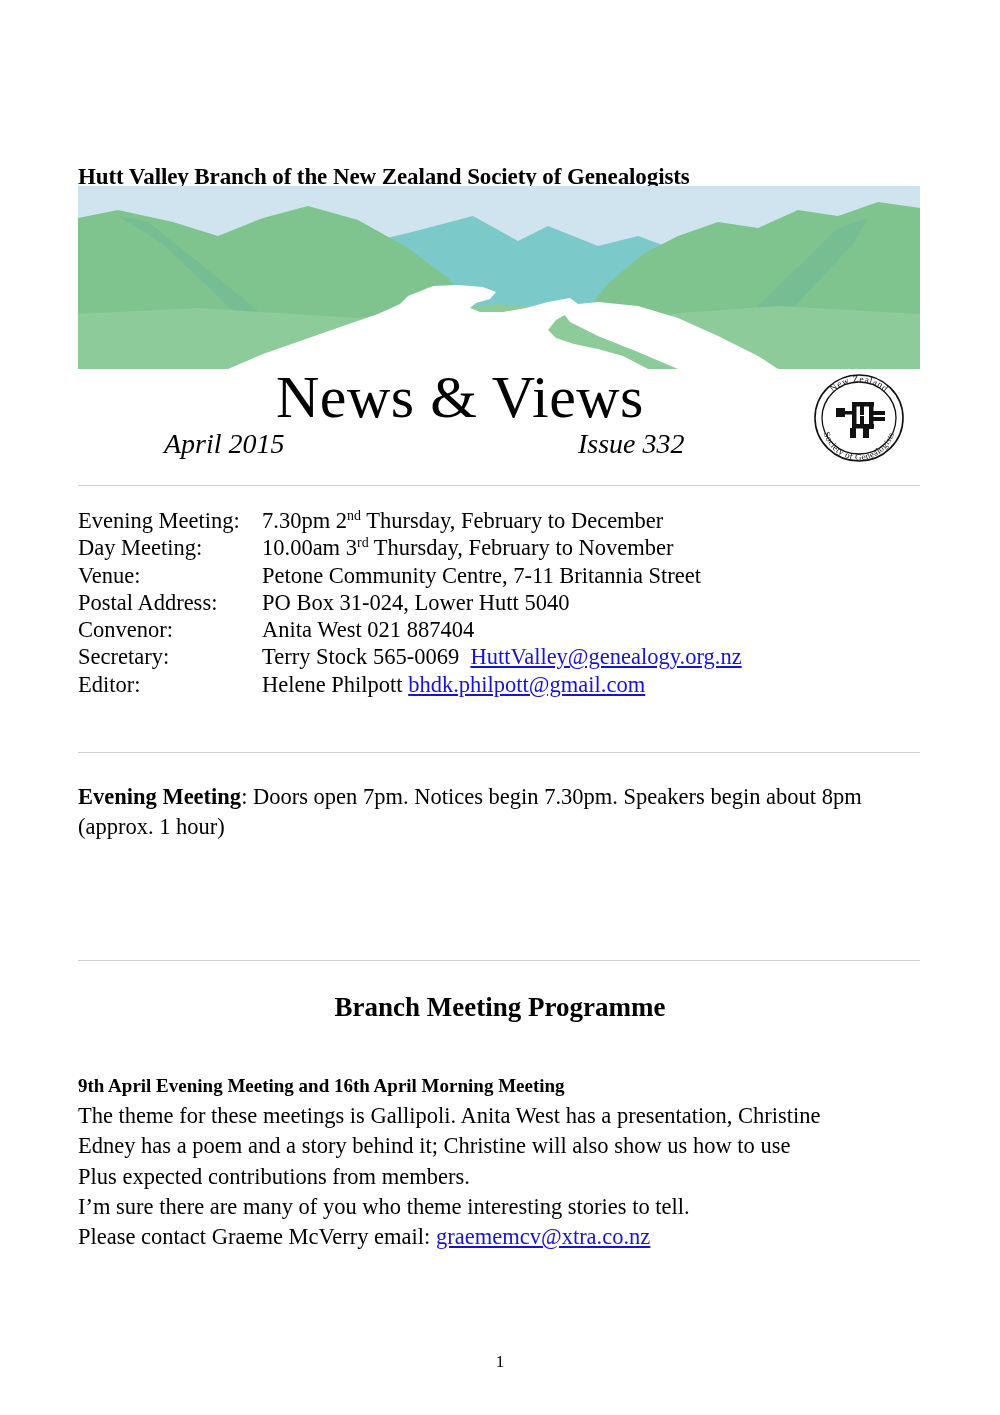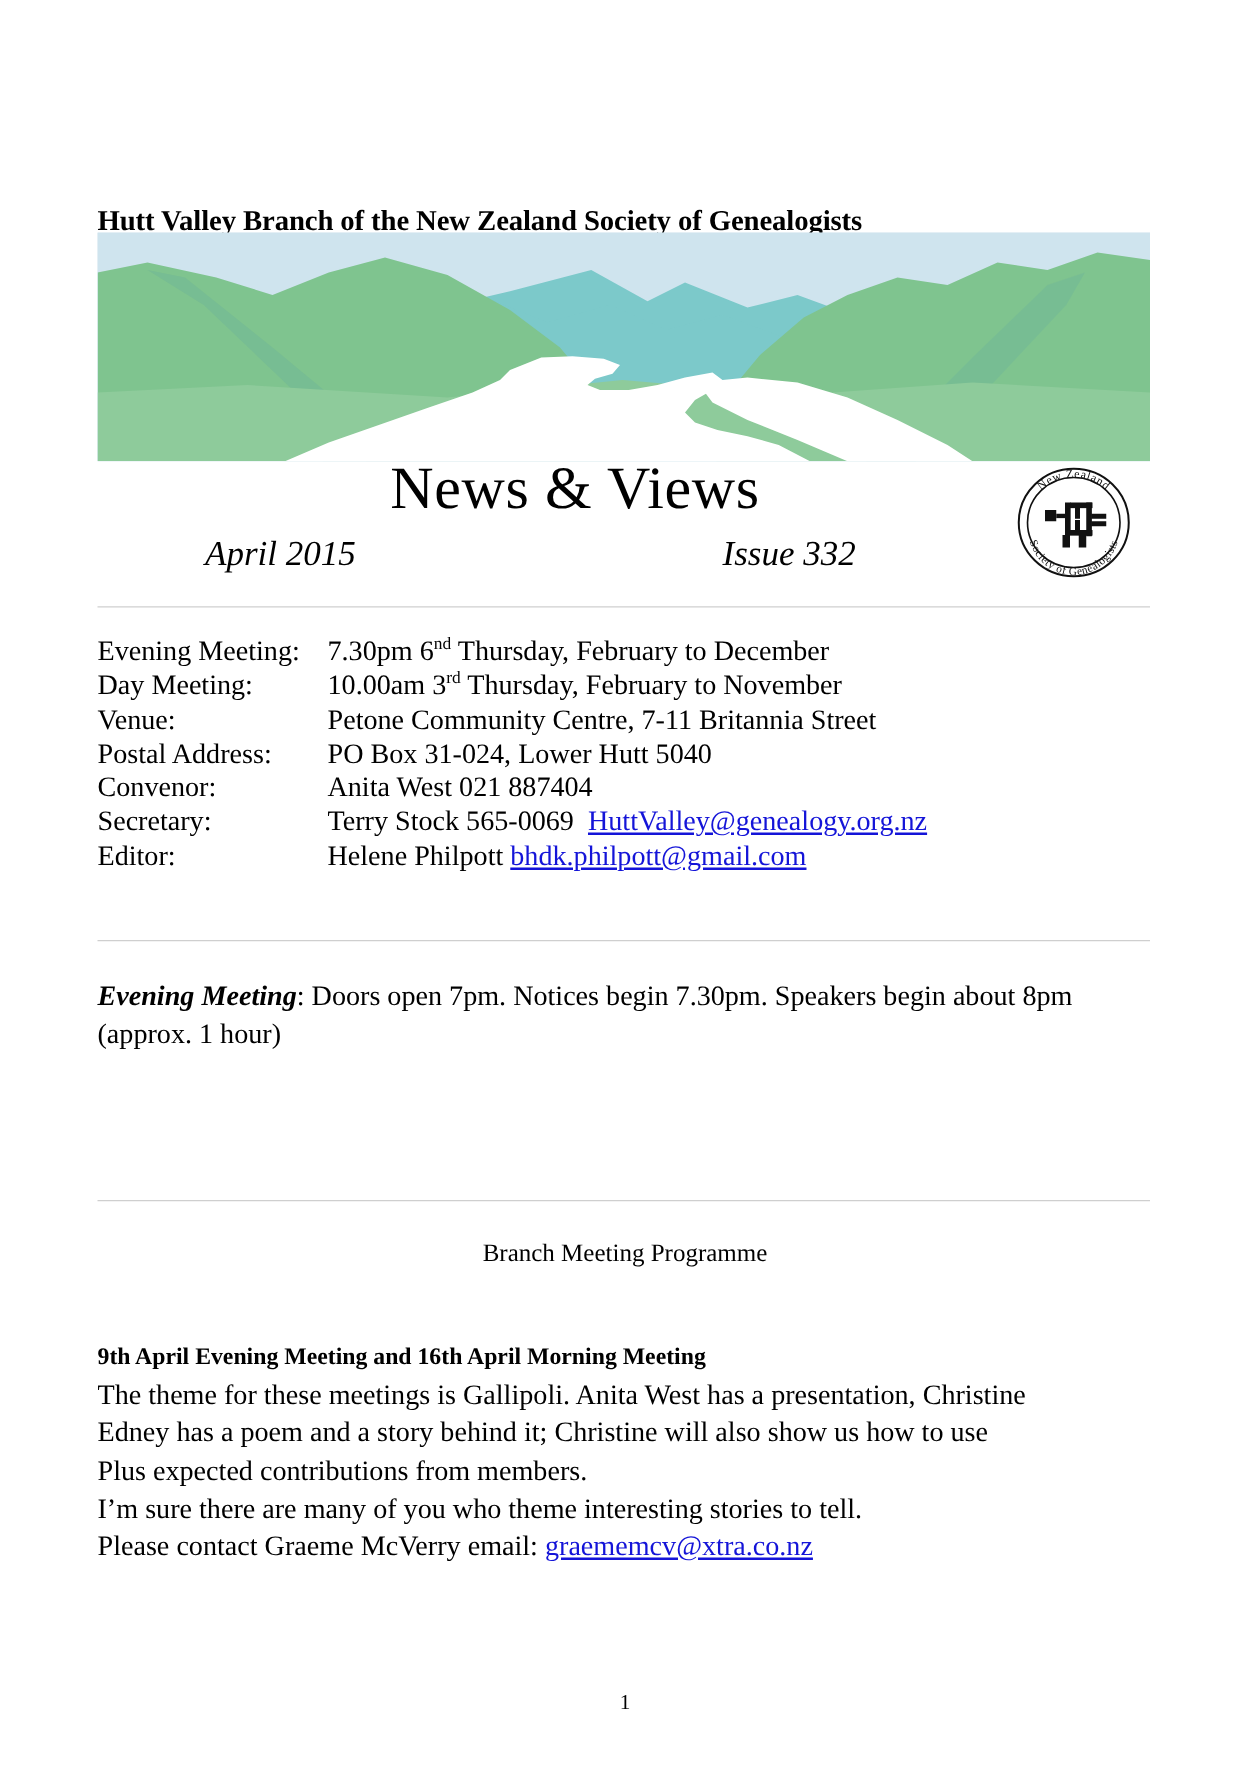--- a/index.html
+++ b/index.html
@@ -50,21 +50,21 @@
   }
   .banner svg { display: block; width: 100%; height: 100%; }
 
   
   .masthead-title {
     position: absolute;
     left: 0;
     top: 366px;
     width: 920px;
     text-align: center;
-    font-size: 48px;
+    font-size: 60px;
     line-height: 1.05;
     letter-spacing: 0.5px;
   }
   .issue-line {
     position: absolute;
     left: 78px;
     top: 427px;
     width: 620px;
     font-style: italic;
     font-size: 28px;
@@ -121,31 +121,31 @@
   .notes {
     position: absolute;
     left: 78px;
     top: 782px;
     width: 846px;
     font-size: 22.5px;
     line-height: 30px;
   }
   .notes p { margin: 0 0 22px 0; }
   .notes p:last-child { margin-bottom: 0; }
-  .notes b { font-weight: bold; font-style: italic; }
+  .notes b { font-weight: bold; }
 
   
   .programme-heading {
     position: absolute;
     left: 0;
     top: 992px;
     width: 1000px;
     text-align: center;
-    font-size: 20px;
-    font-weight: normal;
+    font-size: 27px;
+    font-weight: bold;
   }
 
   
   .programme-body {
     position: absolute;
     left: 78px;
     top: 1071px;
     width: 860px;
     font-size: 22.5px;
     line-height: 30.2px;
@@ -233,21 +233,21 @@
       </g>
     </svg>
   </div>
 
   <div class="rule rule-1"></div>
   <div class="rule rule-2"></div>
   <div class="rule rule-3"></div>
 
   <div class="contact">
     <div class="row">
-      <span class="lbl">Evening Meeting:</span><span class="val"><span>7.30pm 6</span><sup>nd</sup><span> Thursday, February to December</span></span>
+      <span class="lbl">Evening Meeting:</span><span class="val"><span>7.30pm 2</span><sup>nd</sup><span> Thursday, February to December</span></span>
     </div>
     <div class="row">
       <span class="lbl">Day Meeting:</span><span class="val"><span>10.00am 3</span><sup>rd</sup><span> Thursday, February to November</span></span>
     </div>
     <div class="row">
       <span class="lbl">Venue:</span><span class="val">Petone Community Centre, 7-11 Britannia Street</span>
     </div>
     <div class="row">
       <span class="lbl">Postal Address:</span><span class="val">PO Box 31-024, Lower Hutt 5040</span>
     </div>

